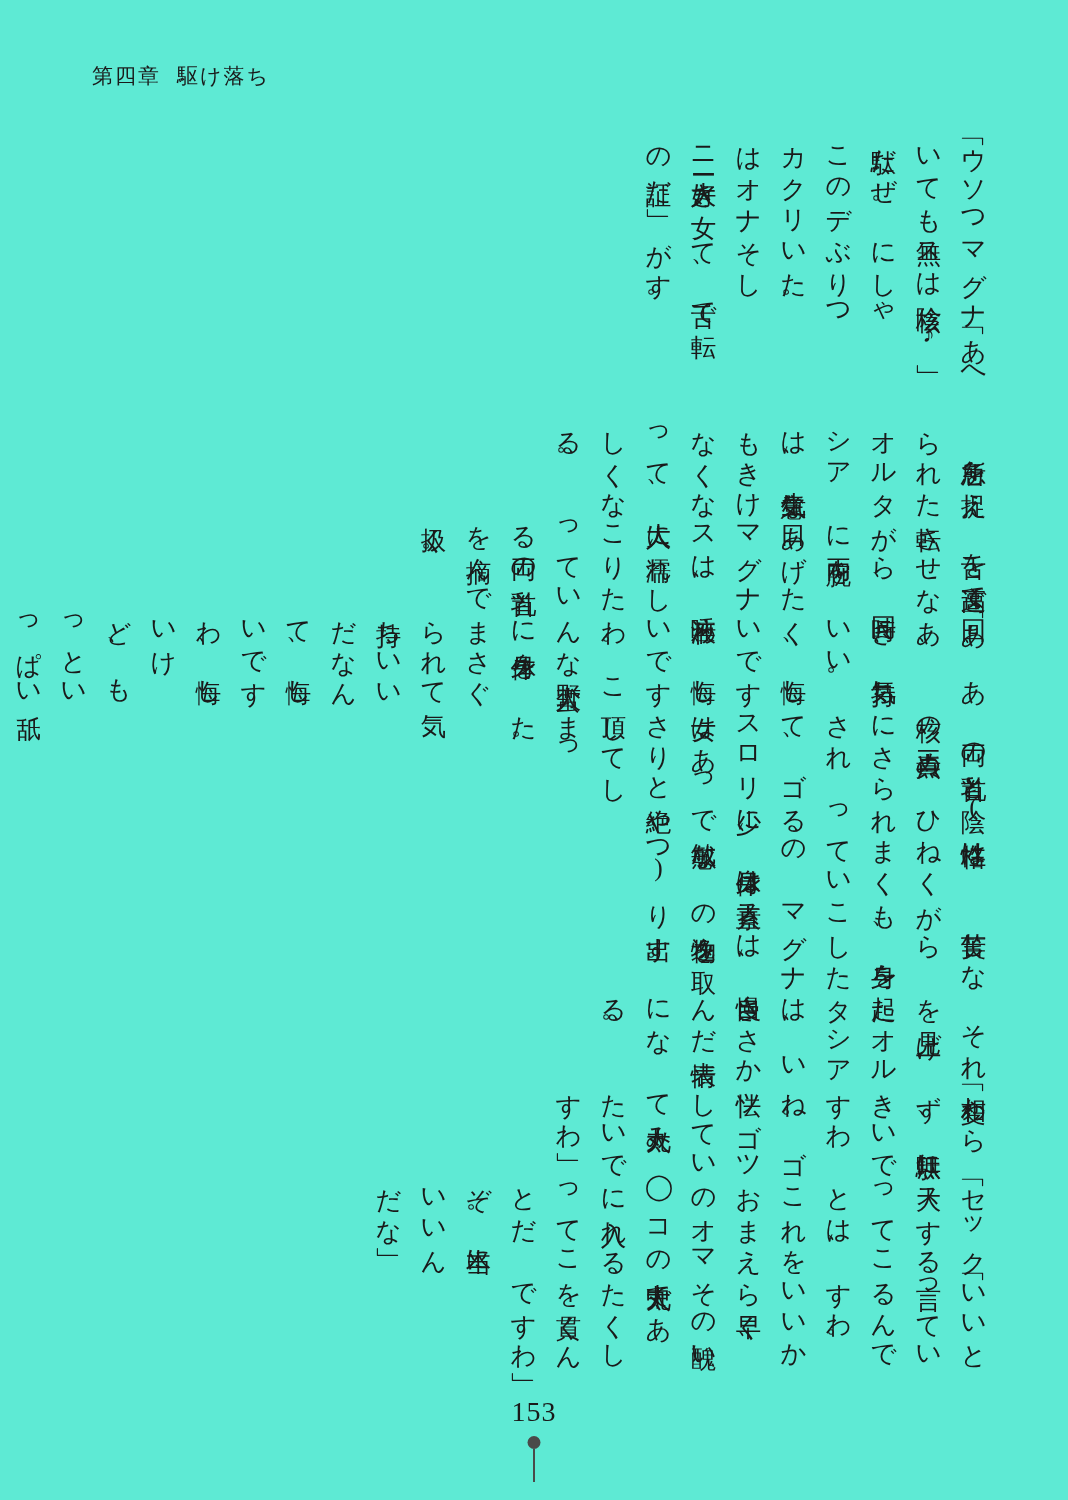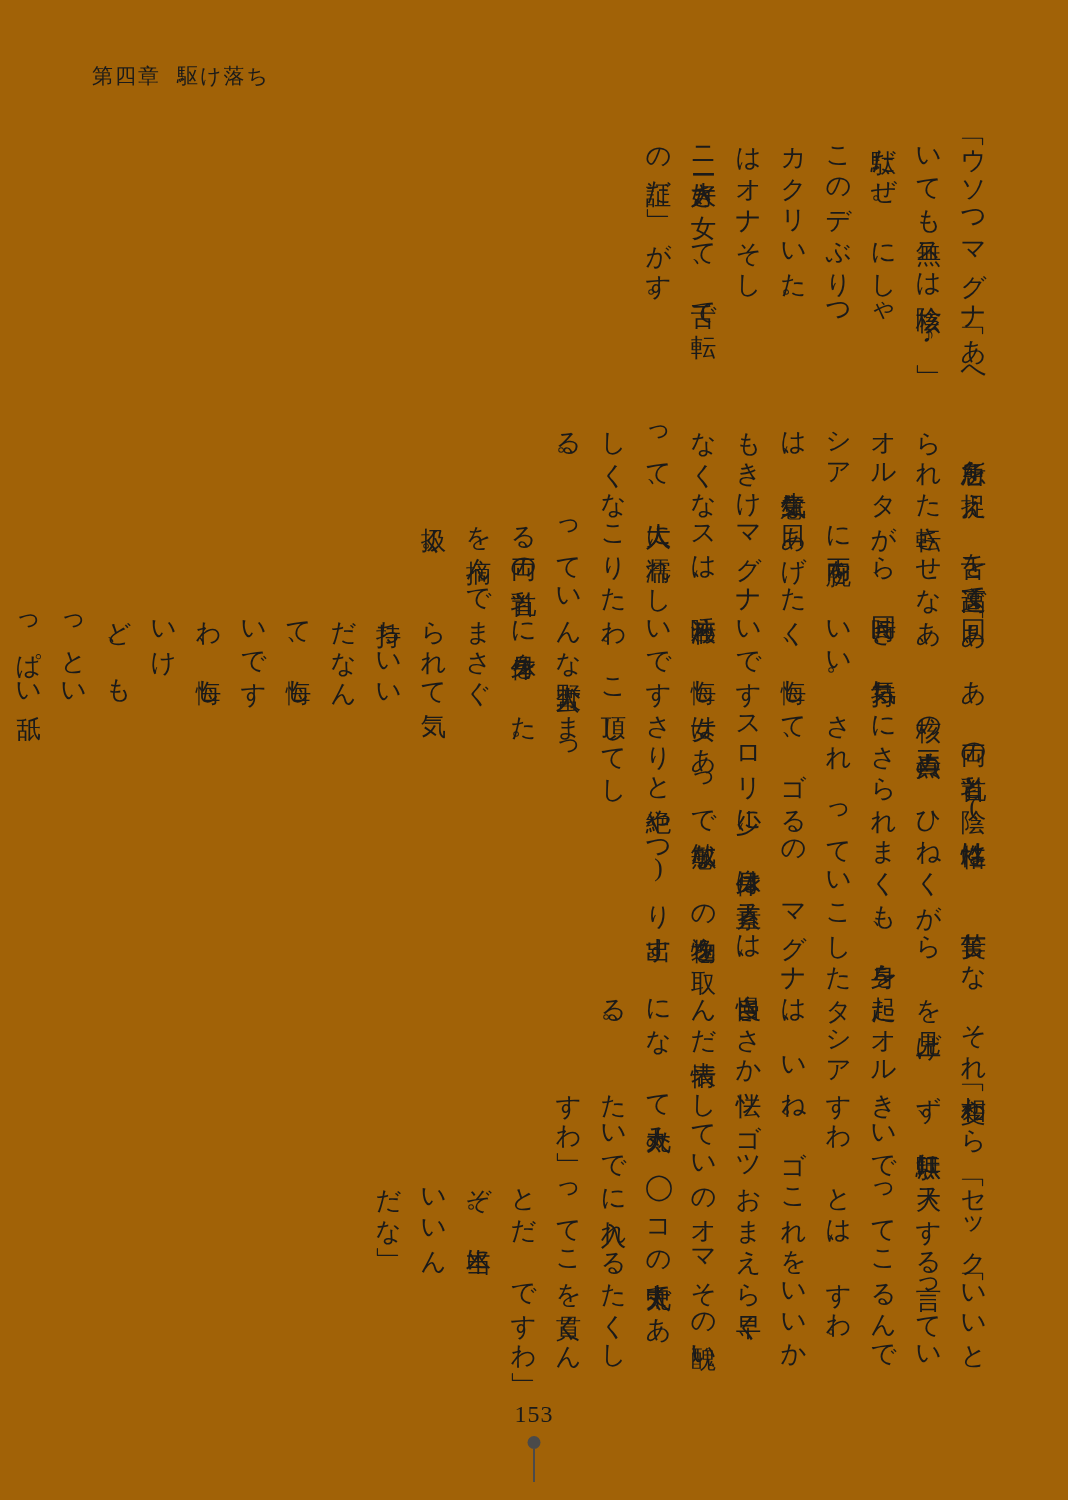--- a/index.html
+++ b/index.html
@@ -4,21 +4,21 @@
 <style>
   html, body {
     margin: 0;
     padding: 0;
     background: #ffffff;
   }
   .page {
     position: relative;
     width: 1068px;
     height: 1500px;
-    background: #a16207;
+    background: #5eead4;
     font-family: "Liberation Serif", "DejaVu Serif", serif;
     color: #1a1a1a;
     overflow: hidden;
   }
   
   .running-header {
     position: absolute;
     top: 62px;
     left: 92px;
     font-size: 21px;
@@ -59,21 +59,21 @@
   .para.indent {
     text-indent: 26px;
   }
   
   .folio {
     position: absolute;
     left: 0;
     right: 0;
     bottom: 72px;
     text-align: center;
-    font-size: 24px;
+    font-size: 28px;
     font-family: "Liberation Serif", "DejaVu Serif", serif;
     color: #1a1a1a;
     letter-spacing: 1px;
   }
   
   .folio-mark {
     position: absolute;
     left: 50%;
     bottom: 18px;
     transform: translateX(-50%);

